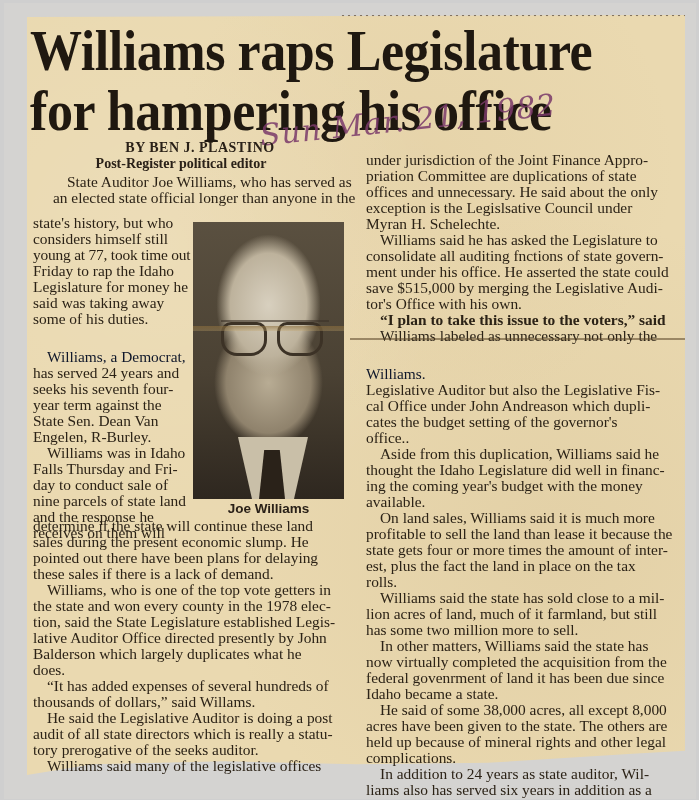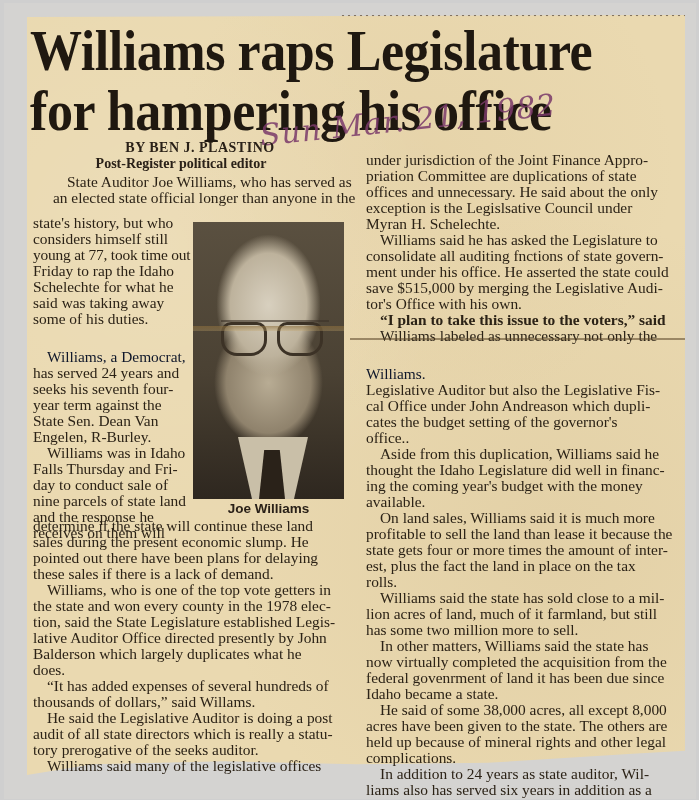--- a/index.html
+++ b/index.html
@@ -153,21 +153,21 @@
 <div class="col col-left">
   <span class="line" style="padding-left:14px">State Auditor Joe Williams, who has served as</span>
   <span class="line">an elected state official longer than anyone in the</span>
 </div>
 
 <div class="col col-left-narrow" id="narrow">
     <span class="line">state's history, but who</span>
     <span class="line">considers himself still</span>
     <span class="line" style="letter-spacing: -0.192308px;">young at 77, took time out</span>
     <span class="line">Friday to rap the Idaho</span>
-    <span class="line">Schelechte for what he</span>
+    <span class="line">Legislature for money he</span>
     <span class="line">said was taking away</span>
     <span class="line">some of his duties.</span>
     <span class="line faded" style="padding-left: 14px;">Williams, a Democrat,</span>
     <span class="line">has served 24 years and</span>
     <span class="line">seeks his seventh four-</span>
     <span class="line">year term against the</span>
     <span class="line">State Sen. Dean Van</span>
     <span class="line">Engelen, R-Burley.</span>
     <span class="line" style="padding-left: 14px;">Williams was in Idaho</span>
     <span class="line">Falls Thursday and Fri-</span>

